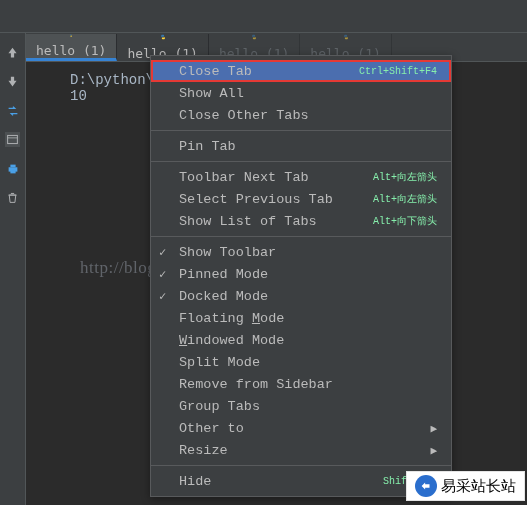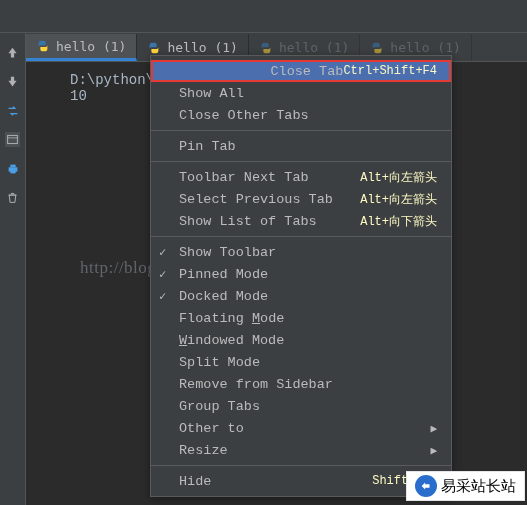--- a/index.html
+++ b/index.html
@@ -69,20 +69,21 @@
     display: flex;
     align-items: center;
     gap: 6px;
     color: #bbbbbb;
     cursor: pointer;
     border-right: 1px solid #2b2d30;
     white-space: nowrap;
     font-family: monospace;
     font-size: 13px;
     position: relative;
+    flex-direction: column;
   }
   .tab.active {
     background: #4e5254;
     border-bottom: 3px solid #3683d4;
     padding-bottom: 0;
   }
   .tab.ghost {
     color: #7a8187;
     opacity: .55;
   }
@@ -126,24 +127,23 @@
     display: flex;
     align-items: center;
     padding: 0 14px 0 28px;
     position: relative;
     cursor: pointer;
   }
   .mi.highlight {
     outline: 2px solid #e53935;
     outline-offset: -2px;
     background: #4b6eaf;
-    text-align: right;
   }
   .mi .lbl { flex: 1; }
-  .mi .acc { color: #fef9c3; font-size: 12px;}
+  .mi .acc { color: #86efac; font-size: 10px;}
   .mi .chk {
     position: absolute;
     left: 8px;
     color: #bbbbbb;
     font-size: 12px;
   }
   .mi .arr {
     color: #bbbbbb;
     font-size: 11px;
   }

